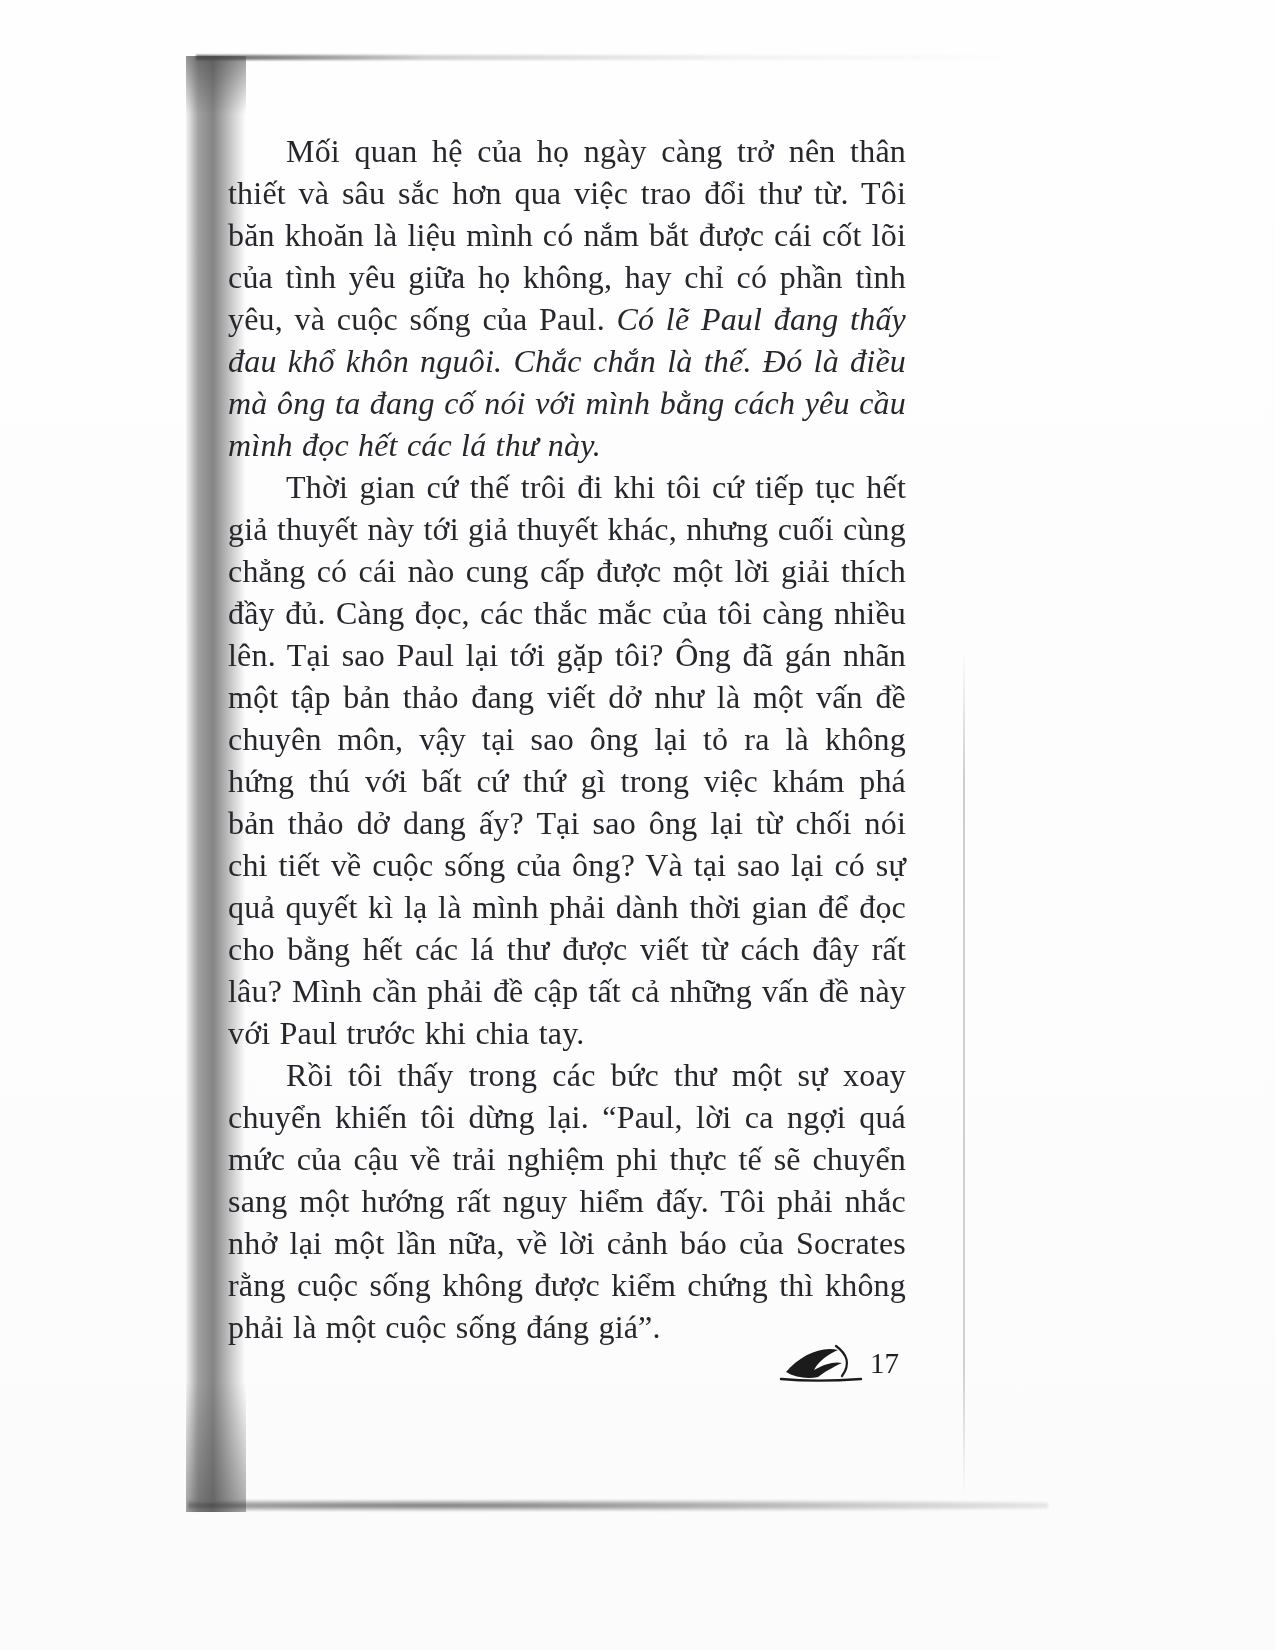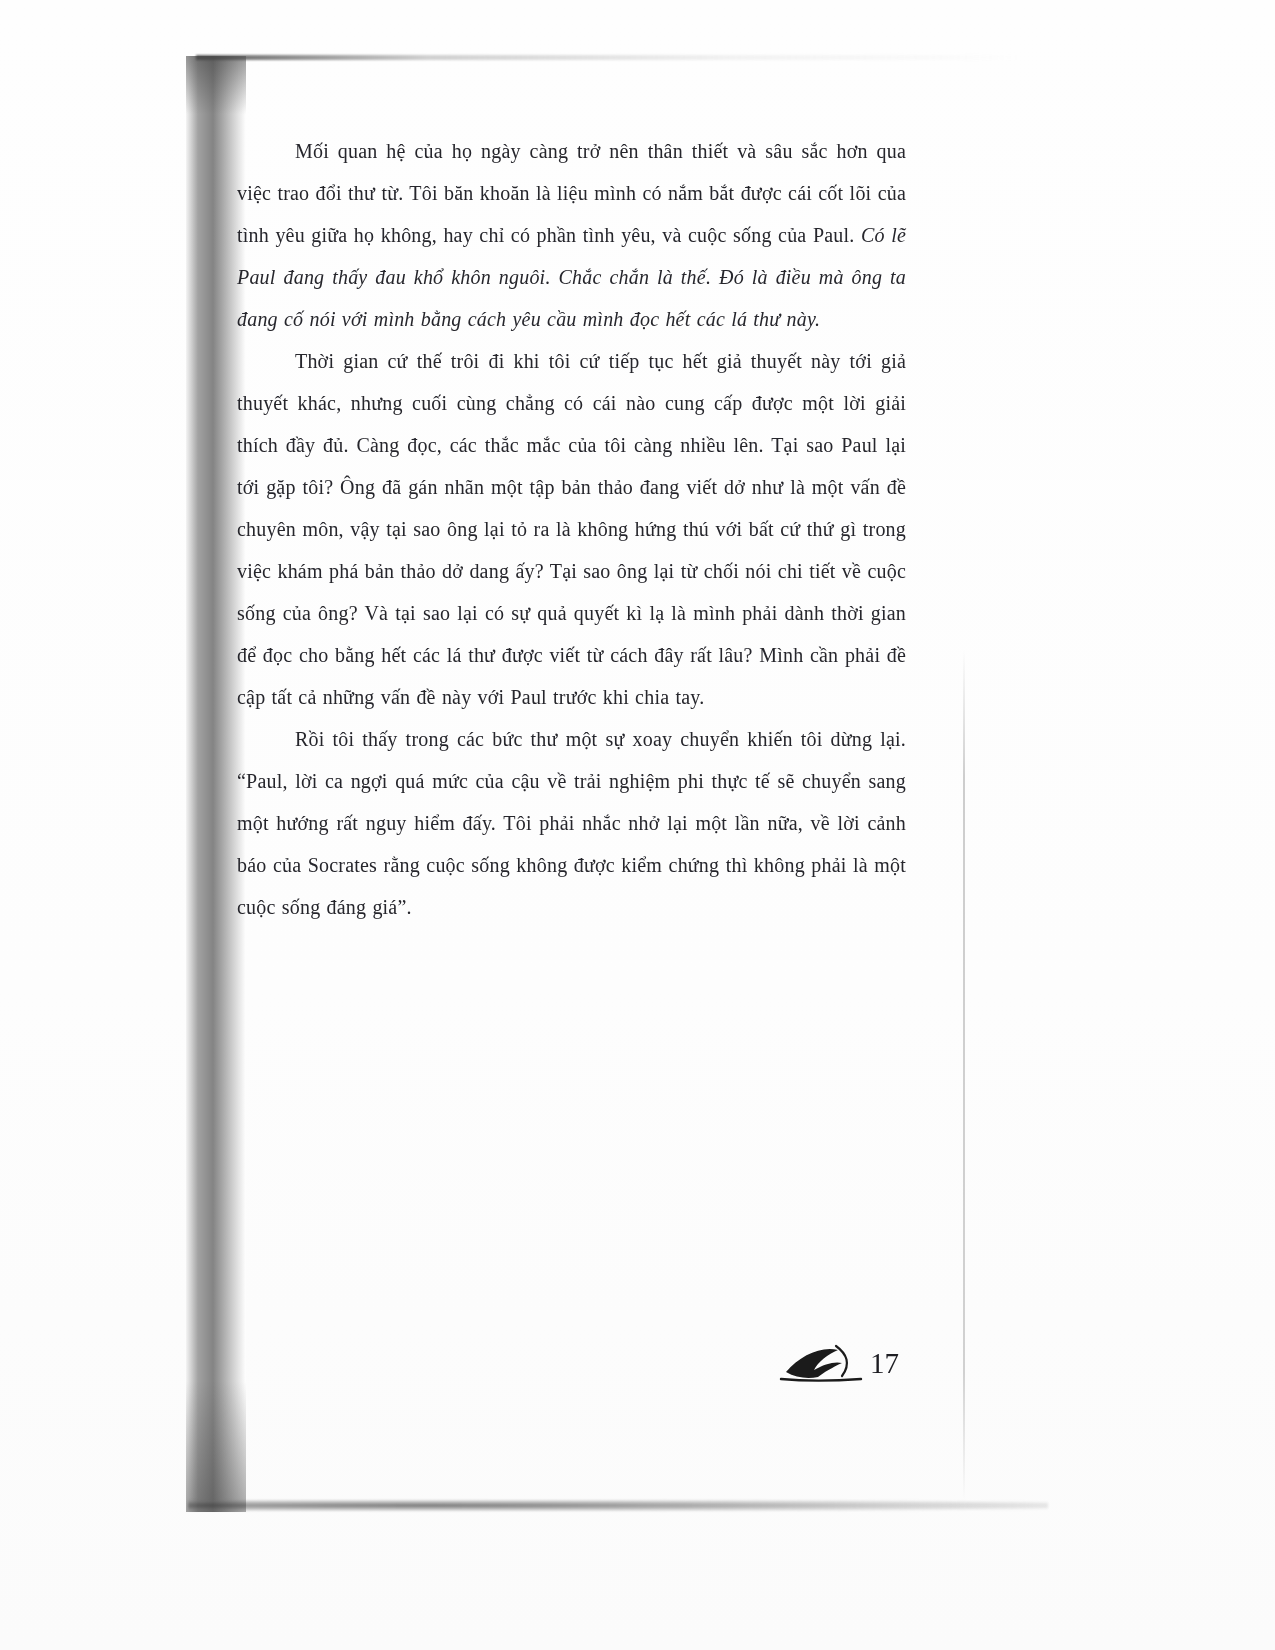--- a/index.html
+++ b/index.html
@@ -69,28 +69,27 @@
   }
 
   .text-block {
     position: absolute;
     left: 228px;
     top: 130px;
     width: 678px;
   }
 
   .text-block p {
-    font-size: 20px;
+    font-size: 32px;
     line-height: 42px;
     color: #26262c;
     text-align: justify;
     text-indent: 58px;
     letter-spacing: 0.2px;
     word-spacing: 1px;
-    margin-left: 9px;
   }
 
   .text-block p em { font-style: italic; }
 
   .footer {
     position: absolute;
     left: 778px;
     top: 1338px;
     display: flex;
     align-items: flex-end;

